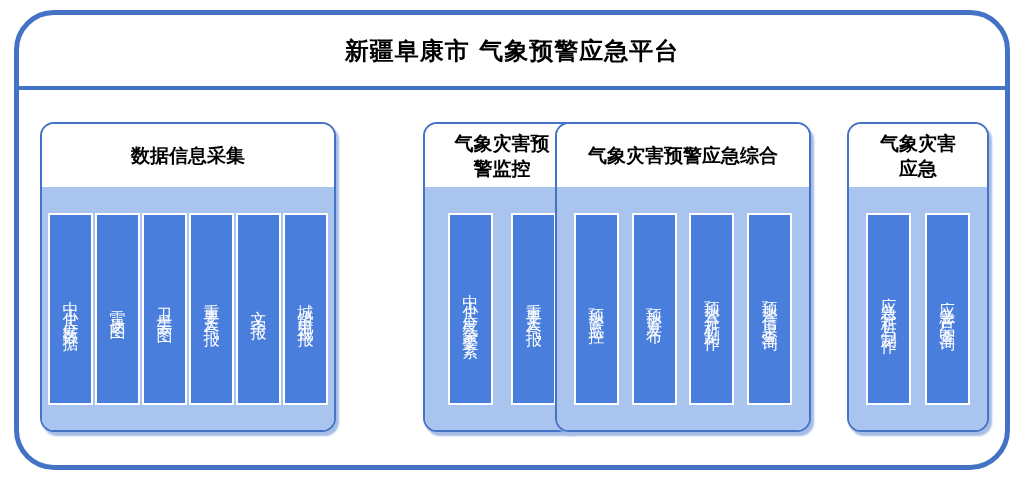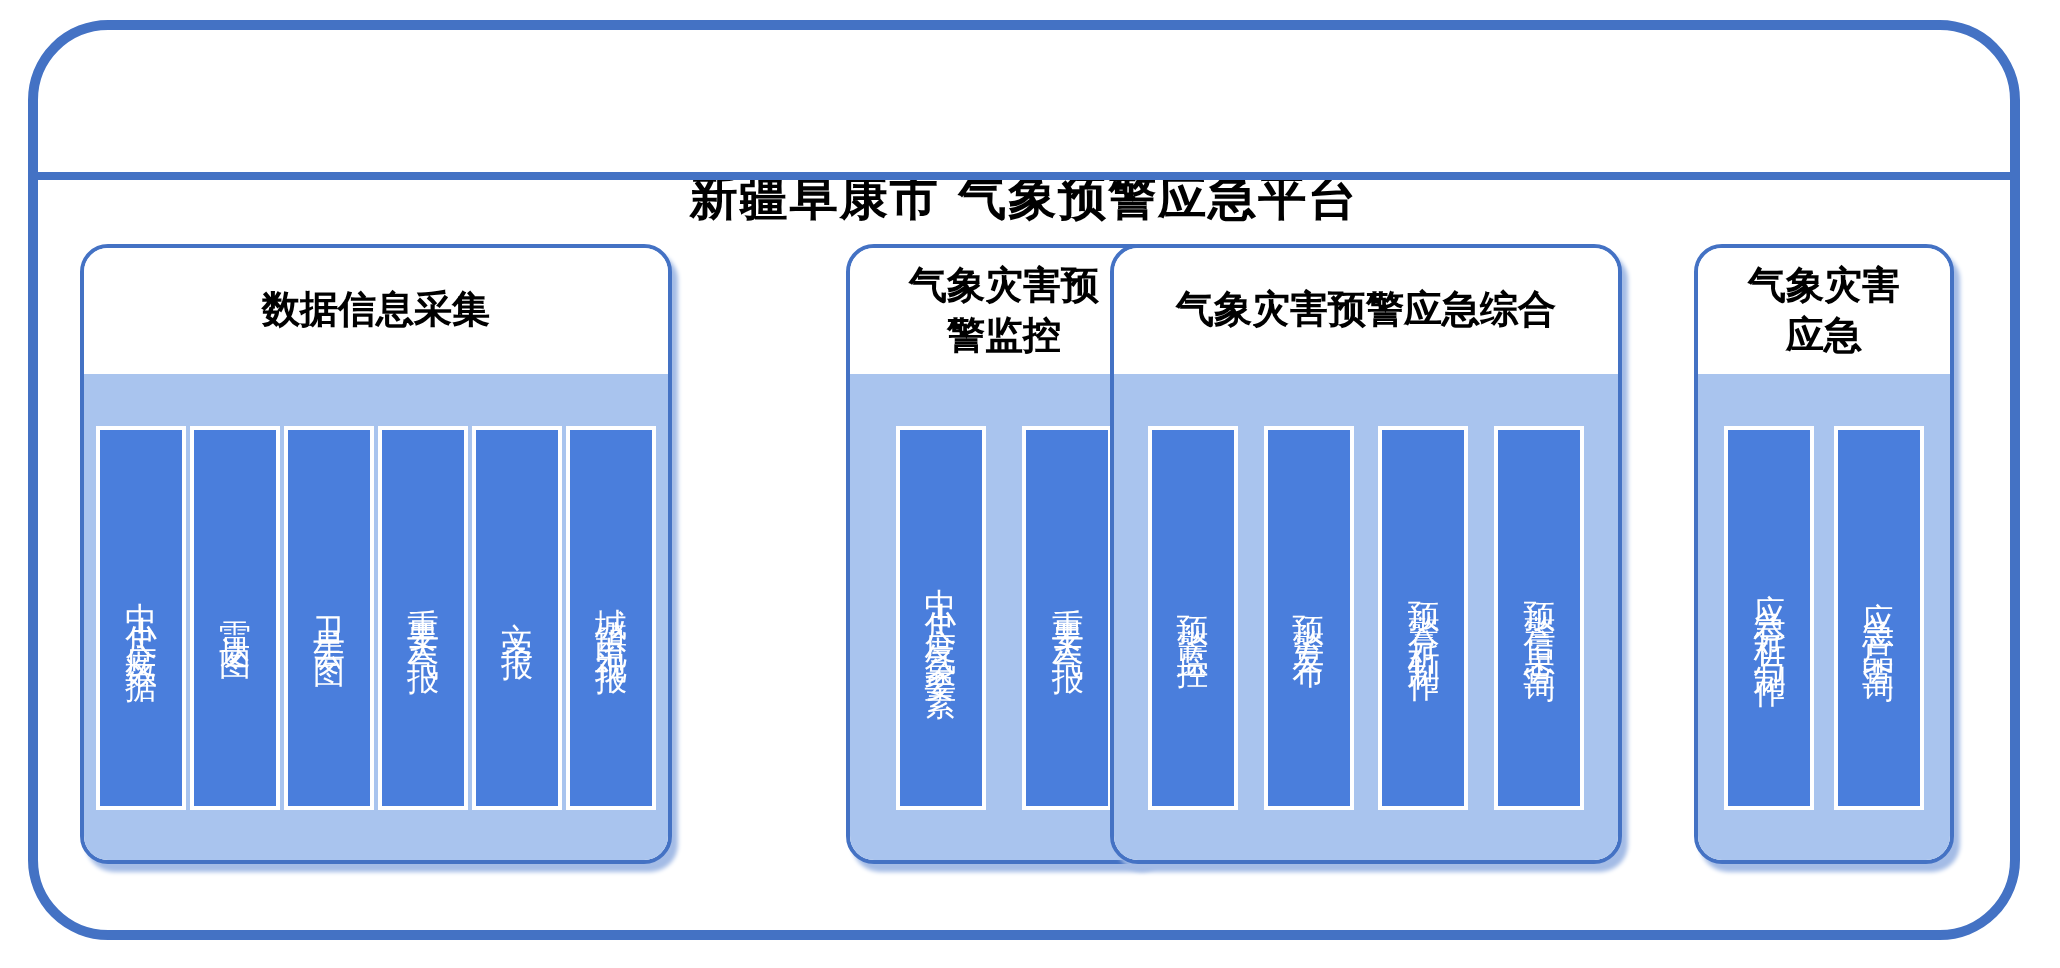--- a/index.html
+++ b/index.html
@@ -16,21 +16,21 @@
   html,body{width:1030px;height:484px;background:#fff;overflow:hidden;
     font-family:"DejaVu Sans","Liberation Sans",sans-serif;}
   body{position:relative;}
 
   .outer{
     position:absolute;left:14px;top:10px;width:996px;height:460px;
     border:5px solid var(--border);border-radius:40px;background:#fff;
   }
   .title-row{
     position:absolute;left:0;right:0;top:0;height:72px;
-    display:flex;align-items:center;justify-content:center;margin-top:48px;
+    display:flex;align-items:center;justify-content:center;
   }
   .diagram-title{
     font-size:24px;font-weight:bold;color:var(--title_text);
     letter-spacing:1px;white-space:pre;
   }
   .divider{
     position:absolute;left:0;right:0;top:71px;height:4px;
     background:var(--border);
   }
   .panels{
@@ -39,21 +39,21 @@
   .group{
     position:absolute;top:107px;height:310px;
     border:2px solid var(--border);border-radius:14px;
     background:var(--header_bg);overflow:hidden;
     display:flex;flex-direction:column;
     box-shadow:3px 4px 2px var(--panel_shadow);
   }
   .g1{left:21px;width:296px;}
   .g2{left:404px;width:158px;}
   .g3{left:536px;width:256px;}
-  .g4{left:828px;width:130px;}
+  .g4{left:828px;width:142px;}
   .group-header{
     flex:0 0 63px;background:var(--header_bg);
     display:flex;align-items:center;justify-content:center;
     text-align:center;font-size:19px;font-weight:bold;color:var(--title_text);
     line-height:1.3;white-space:pre-line;
   }
   .group-body{
     flex:1;background:var(--panel_fill);
     display:flex;align-items:center;justify-content:space-evenly;
     padding:0 4px;

